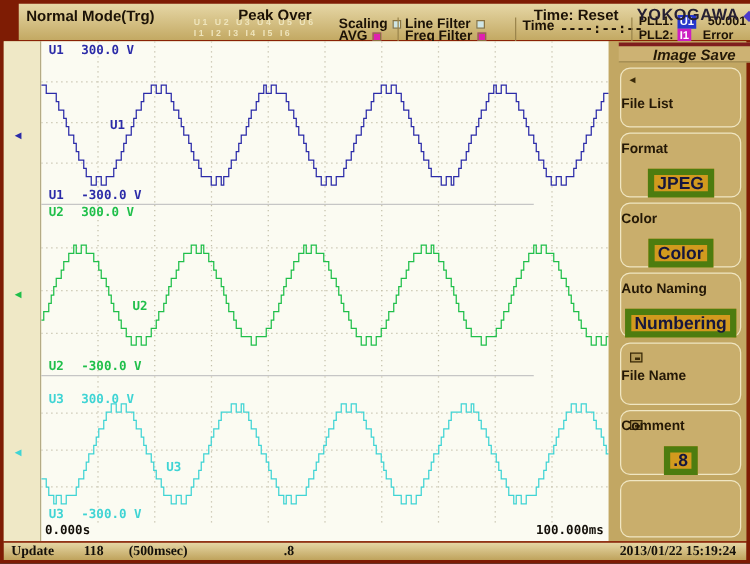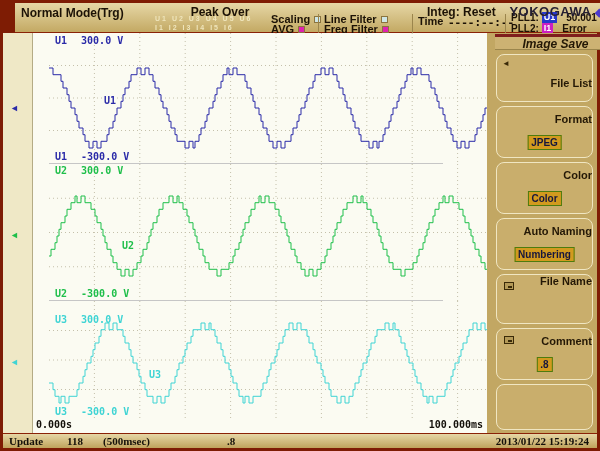--- a/index.html
+++ b/index.html
@@ -27,38 +27,38 @@
   .timeval{font-family:"DejaVu Sans Mono",monospace;font-weight:bold;font-size:11px;color:#1c1206;position:absolute;}
   .pllrow{position:absolute;font-size:10px;font-weight:bold;color:#1c1206;white-space:nowrap;display:flex;align-items:center;gap:3px;}
   .chip-ch{display:inline-block;color:#fff;font-size:9px;font-weight:bold;padding:0 2px;line-height:11px;}
   .logo{position:absolute;right:5px;top:1px;font-size:13px;font-weight:bold;letter-spacing:.5px;color:#262033;white-space:nowrap;}
   .logo .dia{color:#4a3acc;font-size:11px;}
   
   .content{position:absolute;left:3px;top:33px;width:594px;height:400px;background:#c2a763;}
   .lstrip{position:absolute;left:0;top:0;width:30px;height:400px;background:#efe8c6;border-right:1px solid #b4ab85;}
   .chmark{position:absolute;left:7px;font-size:9px;font-weight:bold;line-height:9px;}
   .graph{position:absolute;left:30px;top:0;width:454px;height:400px;background:#fbfbf2;}
-  .panel{position:absolute;left:16px;width:394px;}
+  .panel{position:absolute;left:0;width:394px;}
   .panel svg{position:absolute;left:0;top:0;}
   .plabel{position:absolute;font-size:10px;font-weight:bold;white-space:nowrap;font-family:"DejaVu Sans Mono",monospace;}
   .plabel .val{margin-left:14px;}
   .ptag{position:absolute;font-size:10px;font-weight:bold;font-family:"DejaVu Sans Mono",monospace;}
   .pdiv{border-top:1px solid #c6c6c6;}
   .xaxis{position:absolute;left:0;bottom:0;width:454px;height:15px;font-size:10px;font-weight:bold;color:#14100a;font-family:"DejaVu Sans Mono",monospace;}
   .x0{position:absolute;left:3px;top:1px;}
   .x1{position:absolute;right:4px;top:1px;}
   .xpp{position:absolute;left:0;right:0;top:1px;text-align:center;color:#2424b4;}
   
   .sidebar{position:absolute;right:0;top:0;width:110px;height:400px;background:#c2a763;}
   .sb-title{position:absolute;left:8px;top:1px;width:121px;height:16px;text-align:center;
     font-size:12px;font-weight:bold;color:#241806;background:#cdb273;border-top:3px solid #7f1d1d;border-bottom:1px solid #9b854c;line-height:15px;font-style:italic;}
   .sb-btn{position:absolute;left:9px;width:97px;background:#c9ae6c;border:1px solid #f0e6c2;border-radius:8px;cursor:pointer;}
-  .sb-btn .lbl{position:absolute;left:0;width:100%;text-align:right;font-size:11px;font-weight:bold;color:#241806;white-space:nowrap;}
-  .sb-chip{position:absolute;left:50%;transform:translateX(-50%);background:#d29a1e;border:1px solid #4d7c0f;
-    color:#16163e;font-size:10px;font-weight:bold;padding:0 3px;line-height:13px;white-space:nowrap;}
+  .sb-btn .lbl{position:absolute;left:0;width:100%;text-align:left;font-size:11px;font-weight:bold;color:#241806;white-space:nowrap;}
+  .sb-chip{position:absolute;left:50%;transform:translateX(-50%);background:#d29a1e;border:5px solid #4d7c0f;
+    color:#16163e;font-size:14px;font-weight:bold;padding:0 3px;line-height:13px;white-space:nowrap;}
   .sb-marker{position:absolute;left:5px;top:4px;font-size:8px;color:#3a2a08;}
   .kbd-ic{position:absolute;left:7px;top:7px;width:10px;height:8px;border:1px solid #3a2a08;background:#b49a58;}
   .kbd-ic:after{content:"";position:absolute;right:1px;bottom:1px;width:4px;height:2px;background:#3a2a08;}
   
   .ftr{position:absolute;left:3px;top:433px;width:594px;height:15px;
     background:linear-gradient(#e6d7a6,#bfa35c);border-top:1px solid #8a2206;}
   .ftr .t{position:absolute;top:1px;font-size:11px;font-weight:bold;color:#14100a;white-space:nowrap;font-family:Liberation Serif, serif;}
 </style>
 </head>
 <body>
@@ -83,21 +83,21 @@
     <div class="ind" style="left:309px;top:10px;">
       <span>Line Filter</span>
       <span class="sq" id="sq-line" style="background: rgb(207, 230, 230);"></span>
     </div>
     <div class="ind" style="left:309px;top:20px;">
       <span>Freq Filter</span>
       <span class="sq" id="sq-freq" style="background: rgb(224, 32, 176);"></span>
     </div>
     <div class="vsep" style="left:397px;"></div>
 
-    <div class="t integ">Integ: Reset</div>
+    <div class="t integ">Time: Reset</div>
     <div class="t" style="left:403px;top:12px;font-size:11px;">Time</div>
     <div class="timeval" style="left:433px;top:13px;">----:--:--</div>
 
     <div class="vsep" style="left:490px;"></div>
     <div class="pllrow" style="left:496px;top:9px;">
       <span>PLL1:</span>
       <span class="chip-ch" id="pll1-chip" style="background: rgb(38, 54, 204);">U1</span>
       <span style="margin-left:6px;">50.001 Hz</span>
     </div>
     <div class="pllrow" style="left:496px;top:20px;">
@@ -227,21 +227,21 @@
         <span class="sb-chip" style="top:28px;">Color</span>
       </div>
 
       <div class="sb-btn" style="top:185px;height:52px;">
         <span class="lbl" style="top:6px;">Auto Naming</span>
         <span class="sb-chip" style="top:28px;">Numbering</span>
       </div>
 
       <div class="sb-btn" style="top:241px;height:50px;">
         <span class="kbd-ic"></span>
-        <span class="lbl" style="top:0;">File Name</span>
+        <span class="lbl" style="top:20px;">File Name</span>
       </div>
 
       <div class="sb-btn" style="top:295px;height:52px;">
         <span class="kbd-ic"></span>
         <span class="lbl" style="top:6px;">Comment</span>
         <span class="sb-chip" style="top:28px;">.8</span>
       </div>
 
       <div class="sb-btn" style="top:351px;height:46px;">
         <span class="lbl" style="top:16px;"></span>

